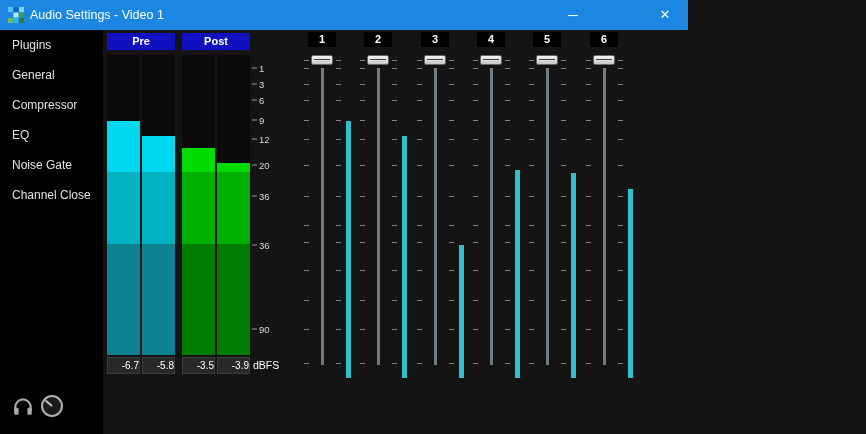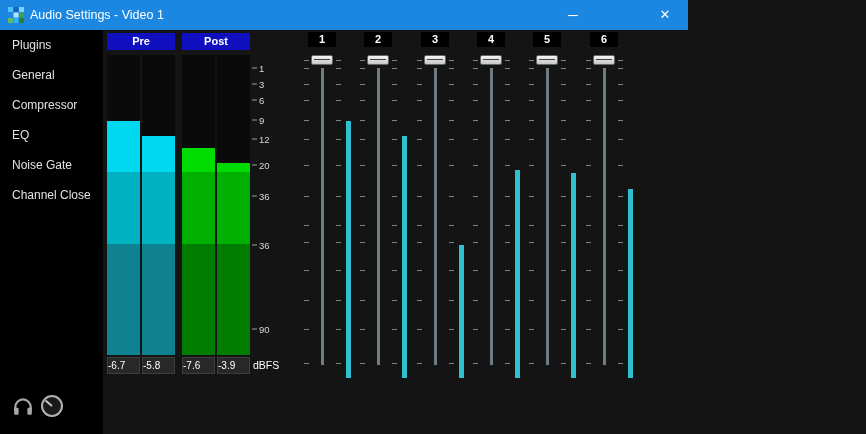--- a/index.html
+++ b/index.html
@@ -28,21 +28,21 @@
              background-repeat:no-repeat; background-size:100% 300px; background-position:left bottom; }
   .pre-fill  { background-image:linear-gradient(to bottom,
                var(--pre-bright) 0px,  var(--pre-bright) 117px,
                var(--pre-mid) 117px,   var(--pre-mid) 189px,
                var(--pre-dark) 189px,  var(--pre-dark) 300px); }
   .post-fill { background-image:linear-gradient(to bottom,
                var(--post-bright) 0px, var(--post-bright) 117px,
                var(--post-mid) 117px,  var(--post-mid) 189px,
                var(--post-dark) 189px, var(--post-dark) 300px); }
   .value-box { position:absolute; top:357px; width:33px; height:17px; background:#282828;
-               border:1px solid #3d3d3d; color:#fff; font-size:10px; text-align:left; line-height:15px; }
+               border:1px solid #3d3d3d; color:#fff; font-size:10px; text-align:right; line-height:15px; }
   .dbfs { position:absolute; left:253px; top:357px; height:17px; line-height:17px; color:#fff; font-size:10.5px; }
   
   .db-scale { position:absolute; left:252px; top:55px; width:34px; height:315px; }
   .scale-tick { position:absolute; left:0; display:flex; align-items:center; transform:translateY(-50%);
                 color:#d8d8d8; font-size:9.5px; }
   .tickline { display:inline-block; width:5px; height:1px; background:#9a9a9a; margin-right:2px; }
   
   .channel { position:absolute; top:30px; width:58px; height:348px; }
   .ch-num { position:absolute; left:14px; top:2px; width:28px; height:15px; background:#000;
             color:#fff; font-size:11px; font-weight:bold; text-align:center; line-height:15px; }
@@ -103,21 +103,21 @@
   </div>
   <div class="pp-area" style="left:182px">
     <div class="pp-fill post-fill" style="height: 69%;"></div>
   </div>
   <div class="pp-area" style="left:217px">
     <div class="pp-fill post-fill" style="height: 64%;"></div>
   </div>
 
   <div class="value-box" style="left:107px">-6.7</div>
   <div class="value-box" style="left:142px">-5.8</div>
-  <div class="value-box" style="left:182px">-7.6</div>
+  <div class="value-box" style="left:182px">-3.5</div>
   <div class="value-box" style="left:217px">-3.9</div>
   <div class="dbfs">dBFS</div>
 
   <div class="db-scale">
       <div class="scale-tick" style="top: 13px;">
         <span class="tickline"></span>
         <span class="ticklabel">1</span>
       </div>
       <div class="scale-tick" style="top: 29px;">
         <span class="tickline"></span>

